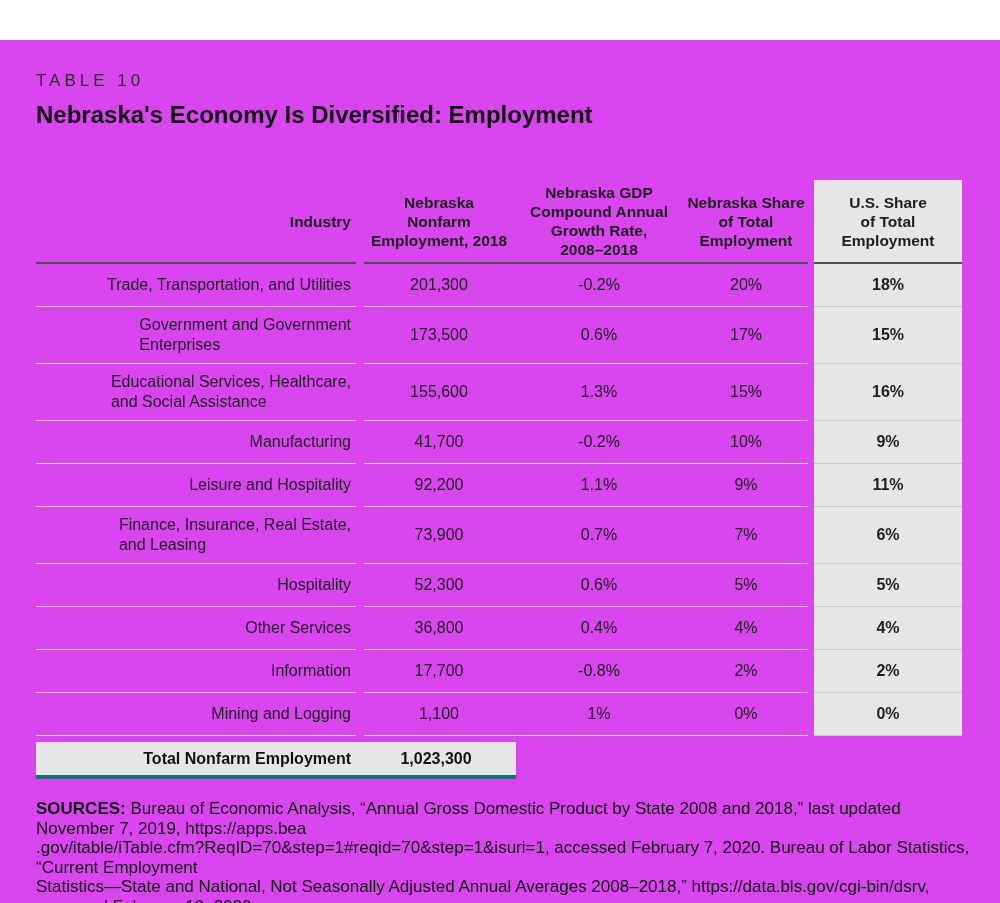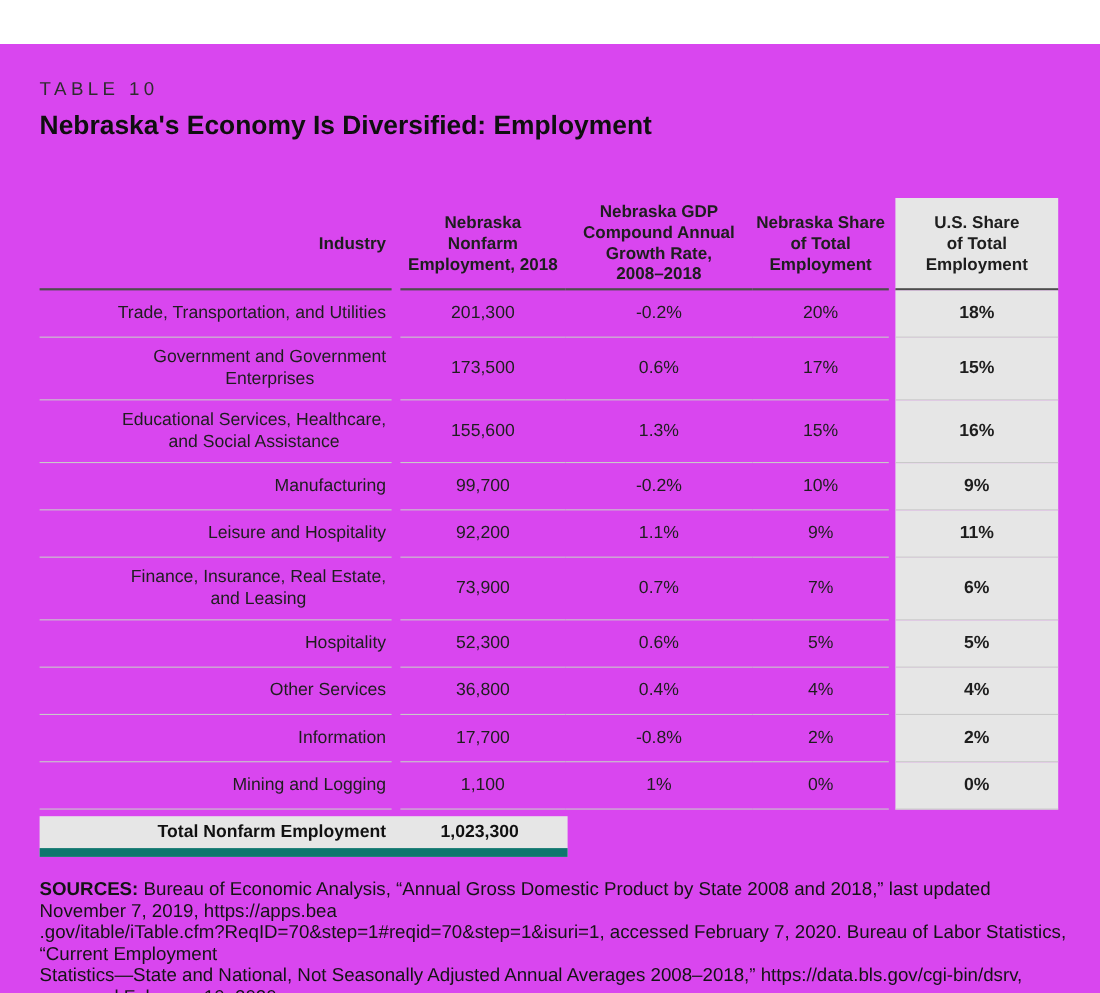--- a/index.html
+++ b/index.html
@@ -11,33 +11,33 @@
   }
   .table-label{font-size:17px;letter-spacing:4px;color:#2d2d2d;line-height:22px;font-weight:normal;}
   .table-title{font-size:24px;font-weight:bold;margin:8px 0 0 0;line-height:30px;color:#0f0f0f;}
   .tbl{margin-top:50px;}
   .row{display:grid;grid-template-columns:320px 8px 150px 170px 124px 6px 148px;}
   .cell{
     display:flex;align-items:center;justify-content:center;
     text-align:center;font-size:16px;line-height:20px;
     min-height:43px;padding:8px 0;box-sizing:border-box;white-space:pre-line;
   }
-  .cell.c1{justify-content:flex-end;text-align:center;padding-right:5px;}
+  .cell.c1{justify-content:flex-end;text-align:left;padding-right:5px;}
   .cell.gap{padding:0;min-height:0;}
   .hdr .cell{
     font-weight:bold;font-size:15.5px;line-height:19px;
     min-height:84px;padding:2px 0;border-bottom:2px solid #4d4d4d;
   }
   .hdr .cell.c1{padding-right:5px;}
   .hdr .cell.gap,.data .cell.gap{border-bottom:none;}
   .data .cell{border-bottom:1px solid #c9c9c9;}
   .shade{background:#e6e6e6;font-weight:bold;}
   .total{
     margin-top:6px;width:480px;min-height:37px;background:#e6e6e6;
-    border-bottom:8px solid #0f766e;display:grid;grid-template-columns:320px 1fr;
+    border-bottom:4px solid #0f766e;display:grid;grid-template-columns:320px 1fr;
     box-sizing:border-box;
   }
   .total .tcell{display:flex;align-items:center;font-weight:bold;font-size:16px;color:#111;}
   .total .tlabel{justify-content:flex-end;padding-right:5px;text-align:right;}
   .total .tvalue{justify-content:center;text-align:center;}
   .notes{margin-top:20px;width:942px;font-size:17px;line-height:19.5px;color:#141414;}
   .notes .pre{white-space:pre-line;}
   .notes .srclbl{font-weight:bold;}
 </style>
 </head>
@@ -98,21 +98,21 @@
       <div class="cell c3">1.3%</div>
       <div class="cell c4">15%</div>
       <div class="cell gap"></div>
       <div class="cell c5 shade">16%</div>
     </div>
 
 
     <div class="row data">
       <div class="cell c1">Manufacturing</div>
       <div class="cell gap"></div>
-      <div class="cell c2">99,700</div>
+      <div class="cell c2">41,700</div>
       <div class="cell c3">-0.2%</div>
       <div class="cell c4">10%</div>
       <div class="cell gap"></div>
       <div class="cell c5 shade">9%</div>
     </div>
 
     <div class="row data">
       <div class="cell c1">Leisure and Hospitality</div>
       <div class="cell gap"></div>
       <div class="cell c2">92,200</div>

